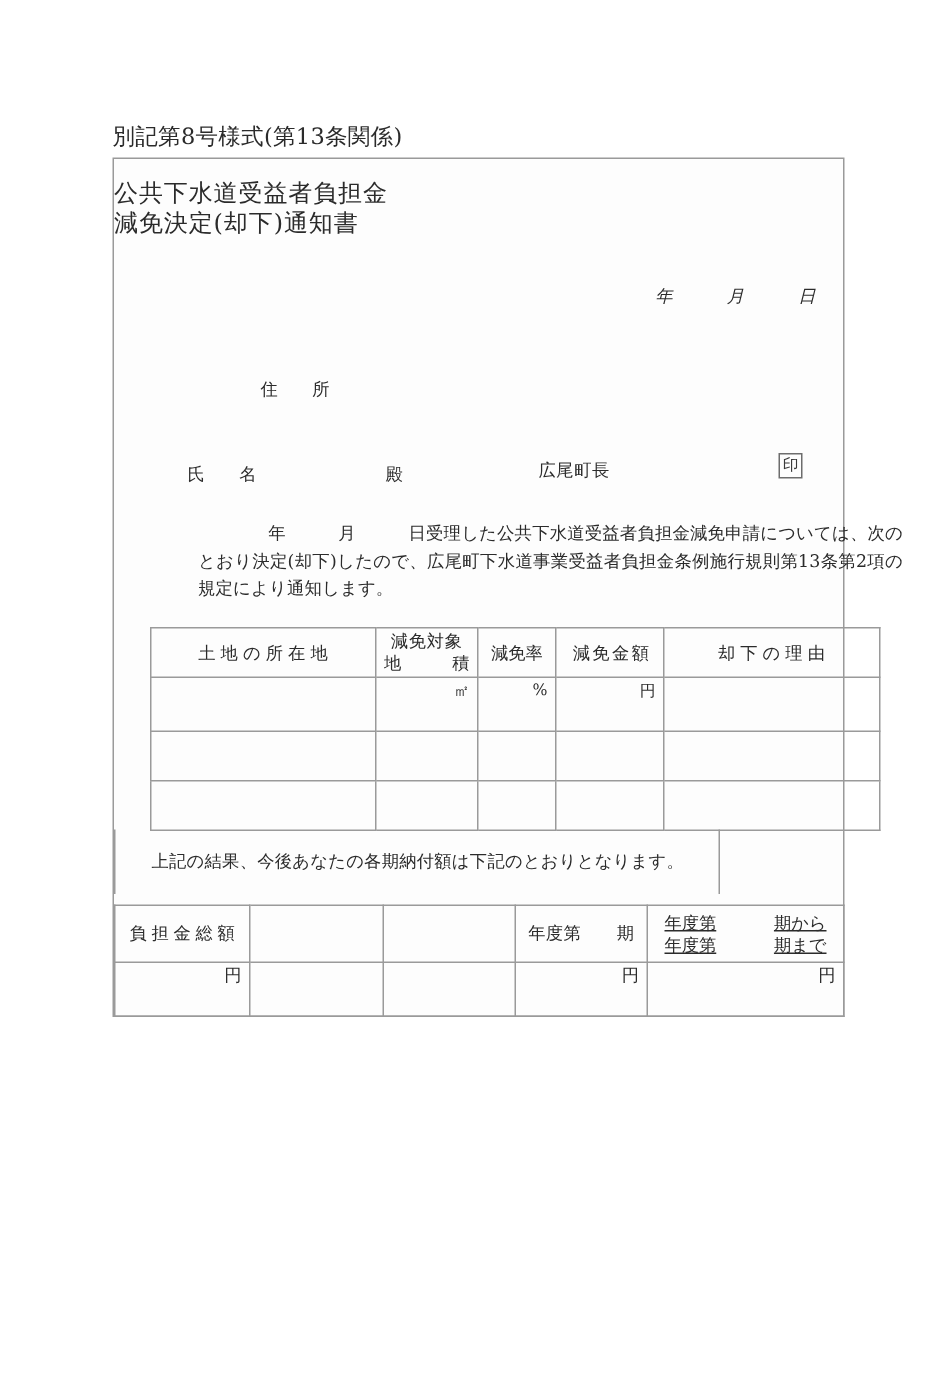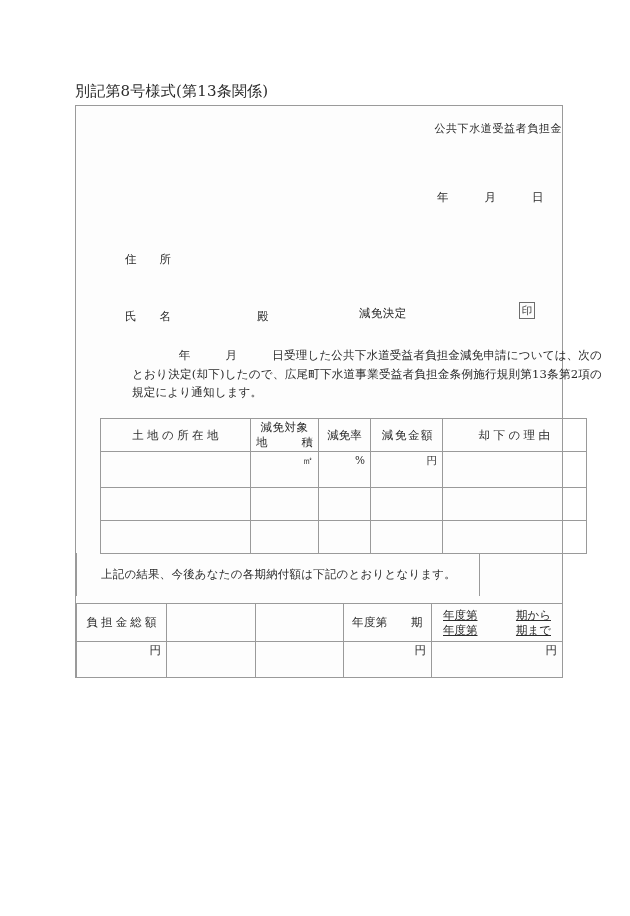--- a/index.html
+++ b/index.html
@@ -37,49 +37,51 @@
     box-sizing: border-box;
     background: #fdfdfd;
   }
 
   
   .doc-title {
     position: absolute;
     left: 0;
     top: 13px;
     width: 100%;
-    text-align: right;
-    font-size: 11px;
+    text-align: left;
+    font-size: 16px;
     line-height: 20px;
   }
   .doc-title .title-line {
     display: block;
     letter-spacing: 0.6px;
   }
   .doc-title .title-line.indent {
     padding-right: 6px;
   }
 
   
   .date-line-top {
     position: absolute;
     right: 18px;
     top: 84px;
     font-size: 11.5px;
     letter-spacing: 0.4px;
     white-space: pre;
+    font-style: italic;
   }
 
   
   .recipient {
     position: absolute;
     left: 27px;
     top: 125px;
     font-size: 11.5px;
     line-height: 19px;
+    text-align: center;
   }
   .recipient .row {
     white-space: pre;
   }
   .recipient .honorific {
     margin-left: 86px;
   }
 
   
   .issuer {
@@ -223,34 +225,35 @@
 </style>
 </head>
 <body>
 
 <div class="form-number">別記第8号様式(第13条関係)</div>
 
 <div class="sheet-frame">
 
   <div class="doc-title">
     <span class="title-line">公共下水道受益者負担金</span>
+    <span class="title-line indent">減免決定(却下)通知書</span>
   </div>
 
   <div class="date-line-top">年　　　月　　　日</div>
 
   <div class="recipient">
     <div class="row">
       <span>住　　所</span>
     </div>
     <div class="row">
       <span>氏　　名</span><span class="honorific">殿</span>
     </div>
   </div>
 
-  <div class="issuer">減免決定</div>
+  <div class="issuer">広尾町長</div>
   <div class="seal-box">印</div>
 
   <div class="body-text">　　　　年　　　月　　　日受理した公共下水道受益者負担金減免申請については、次のとおり決定(却下)したので、広尾町下水道事業受益者負担金条例施行規則第13条第2項の規定により通知します。</div>
 
   <table class="grid table-main">
     <colgroup>
       <col style="width:150px">
       <col style="width:68px">
       <col style="width:52px">
       <col style="width:72px">

